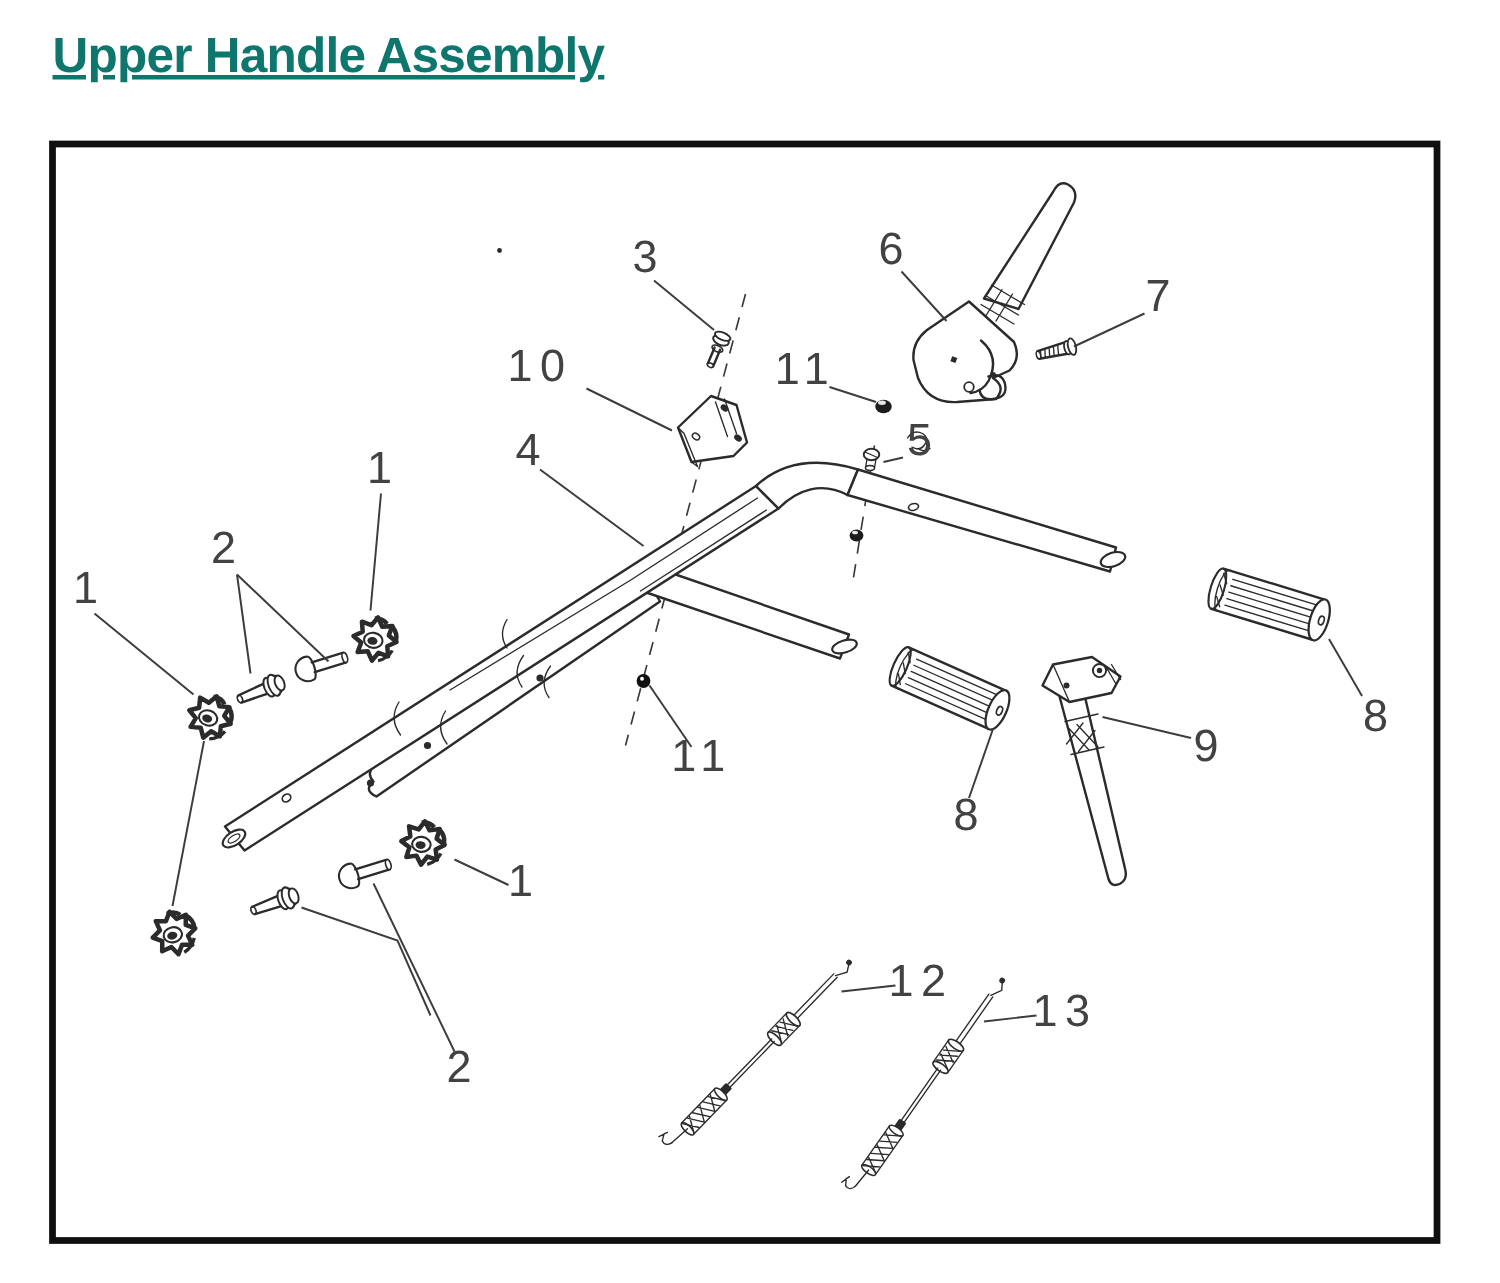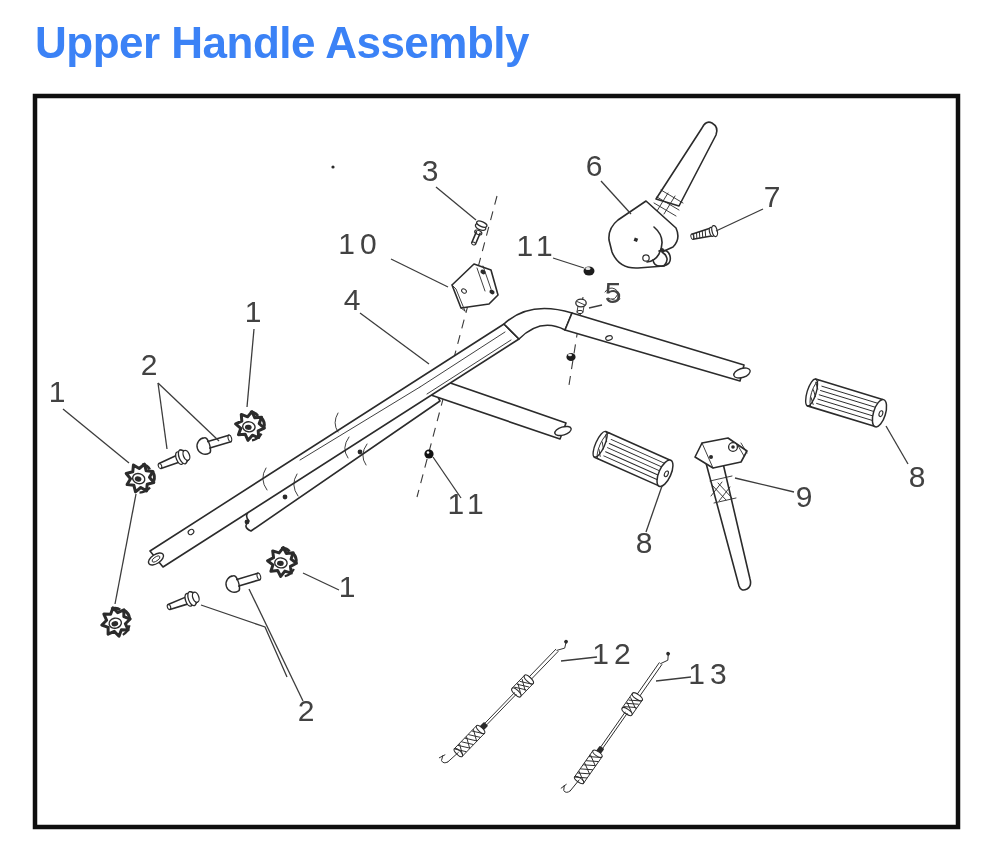--- a/index.html
+++ b/index.html
@@ -1,17 +1,17 @@
 <!DOCTYPE html>
 <html><head>
 <meta charset="utf-8">
 <style>
   html,body{margin:0;padding:0;background:#ffffff;}
   body{width:1000px;height:855px;position:relative;font-family:"Liberation Sans",sans-serif;overflow:hidden;}
-  .page-title{position:absolute;left:35px;top:18px;font-size:44px;font-weight:700;letter-spacing:-0.5px;color:#3b82f6;white-space:nowrap;}
+  .page-title{position:absolute;left:35px;top:18px;font-size:33px;font-weight:700;letter-spacing:-0.5px;color:#0f766e;white-space:nowrap;text-decoration:underline;}
   svg.diagram{position:absolute;left:0;top:0;}
   svg .ink{stroke:#2b2b2b;stroke-width:1.6;fill:none;stroke-linecap:round;stroke-linejoin:round;}
   svg .ink-thin{stroke:#2b2b2b;stroke-width:0.9;fill:none;stroke-linecap:round;}
   svg .white{fill:#ffffff;}
   svg .dark{fill:#2b2b2b;stroke:none;}
   svg .dashed{stroke:#3a3a3a;stroke-width:1.1;fill:none;stroke-dasharray:9 7;}
   svg .leader{stroke:#3c3c3c;stroke-width:1.3;fill:none;}
   svg .callout{font-family:"Liberation Sans",sans-serif;font-size:30px;fill:#424242;text-anchor:middle;font-weight:400;}
 </style>
 </head>

